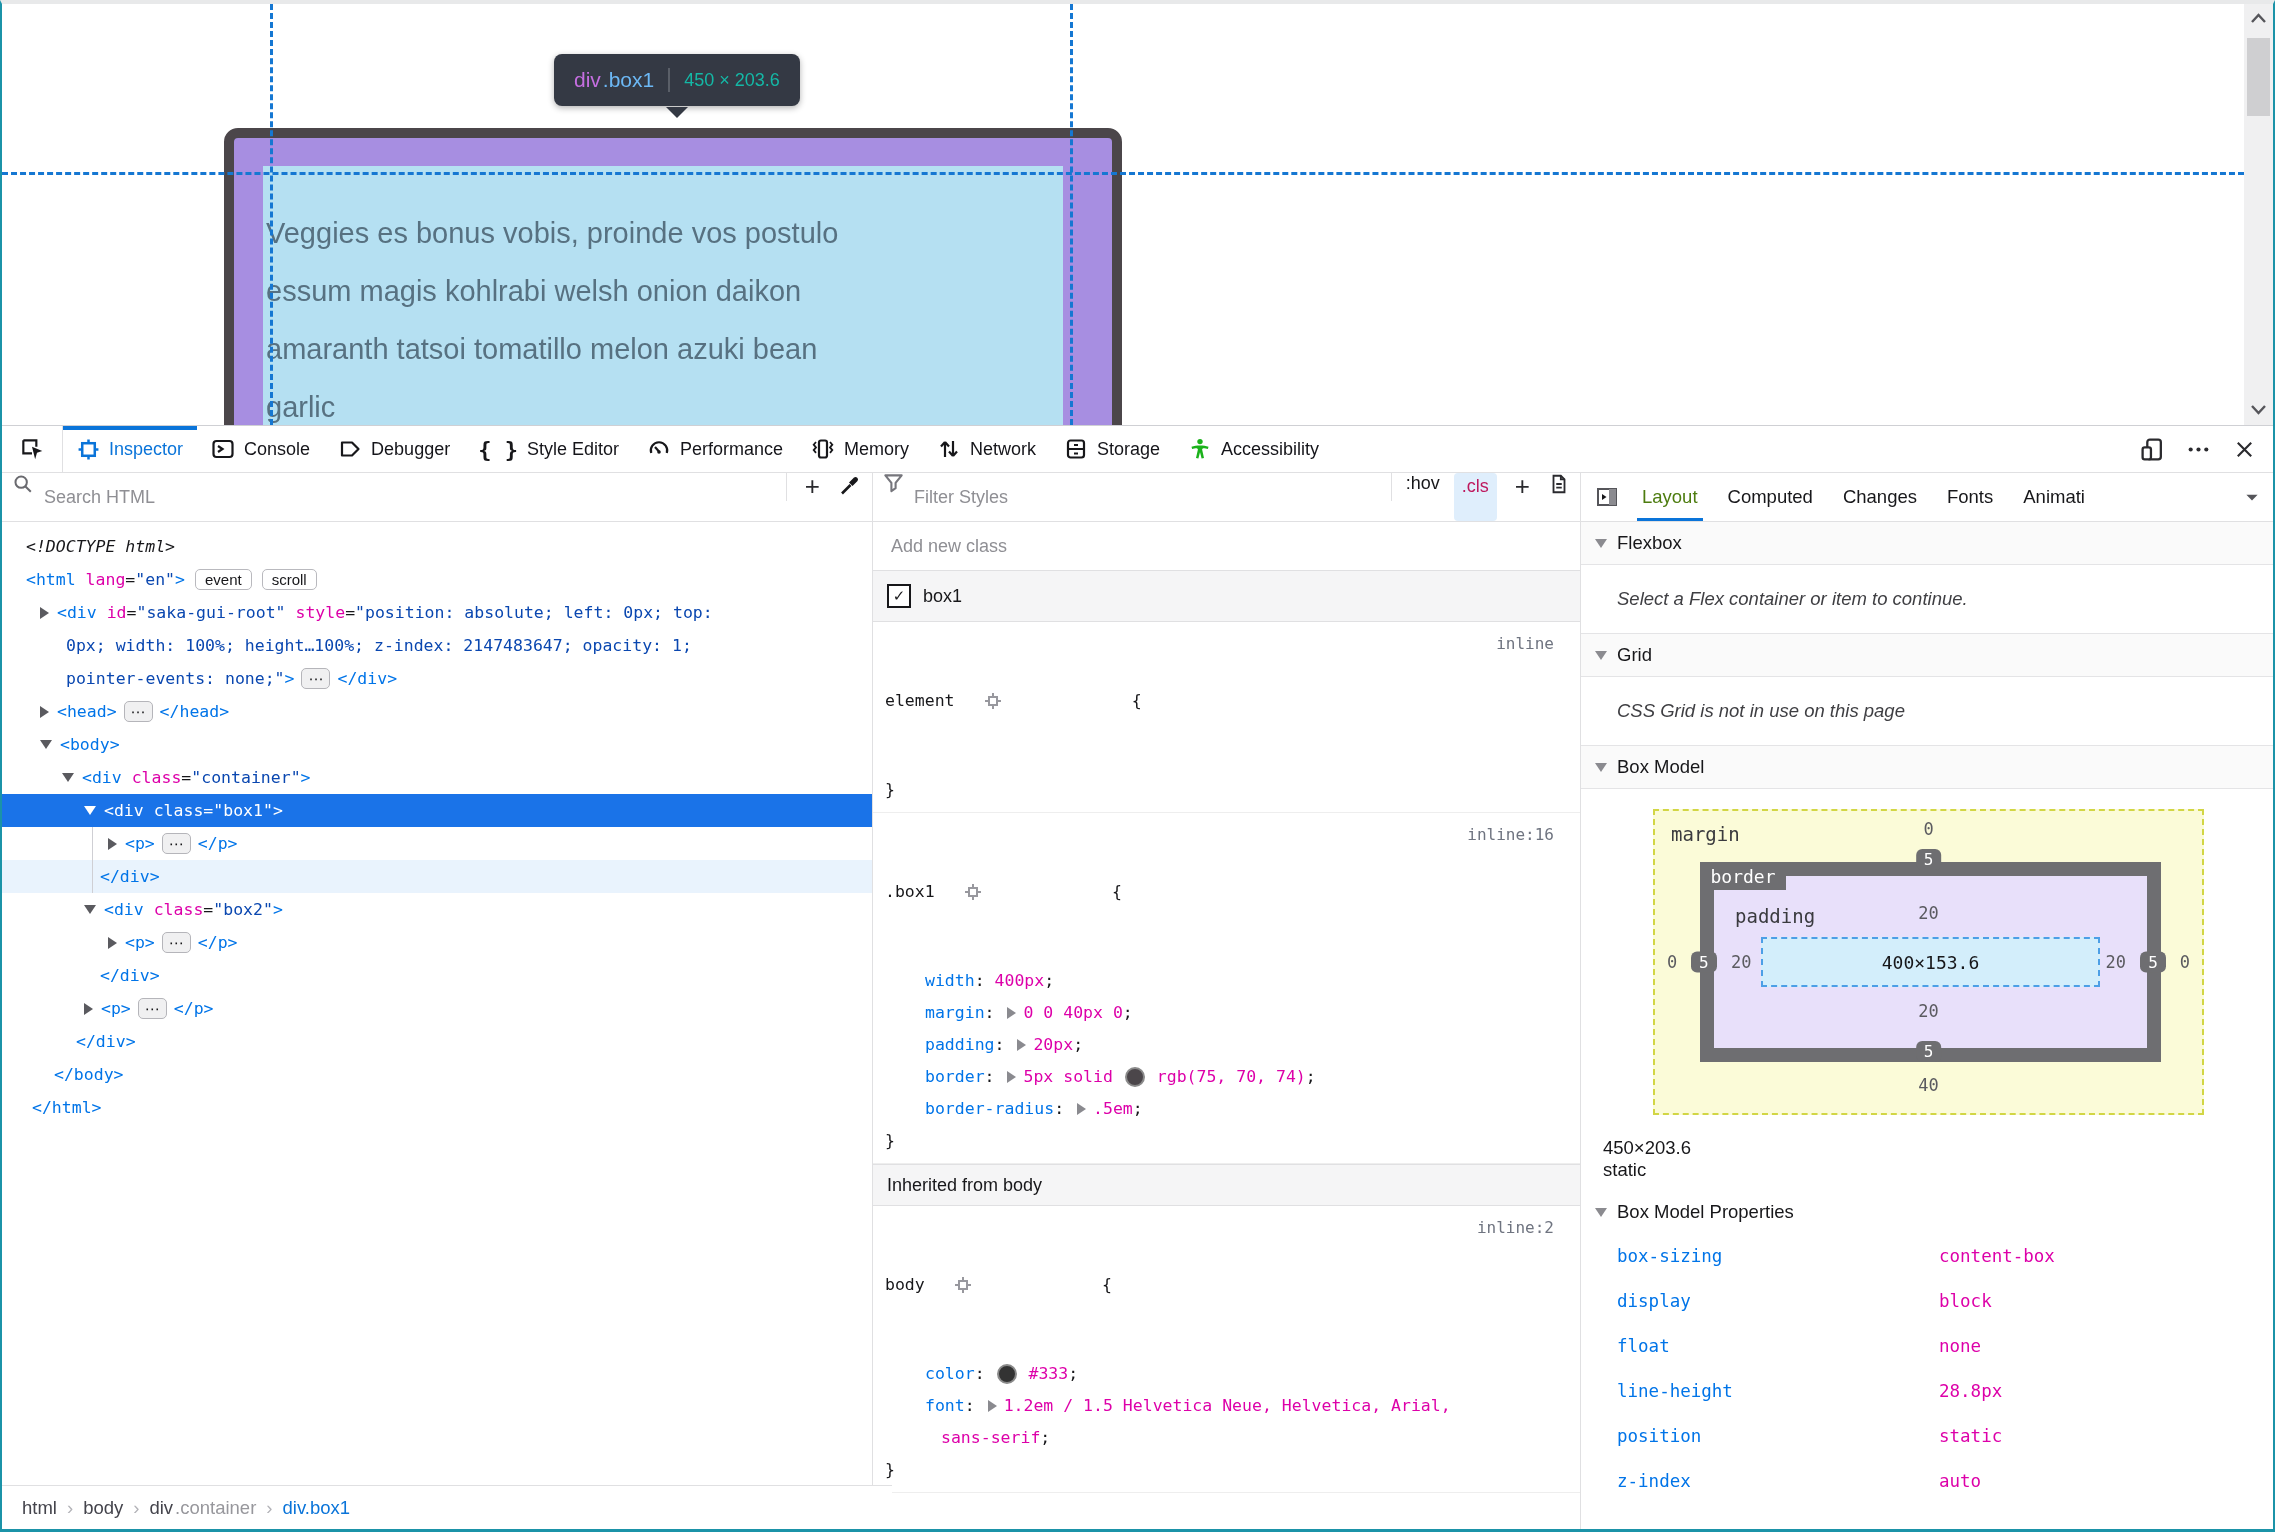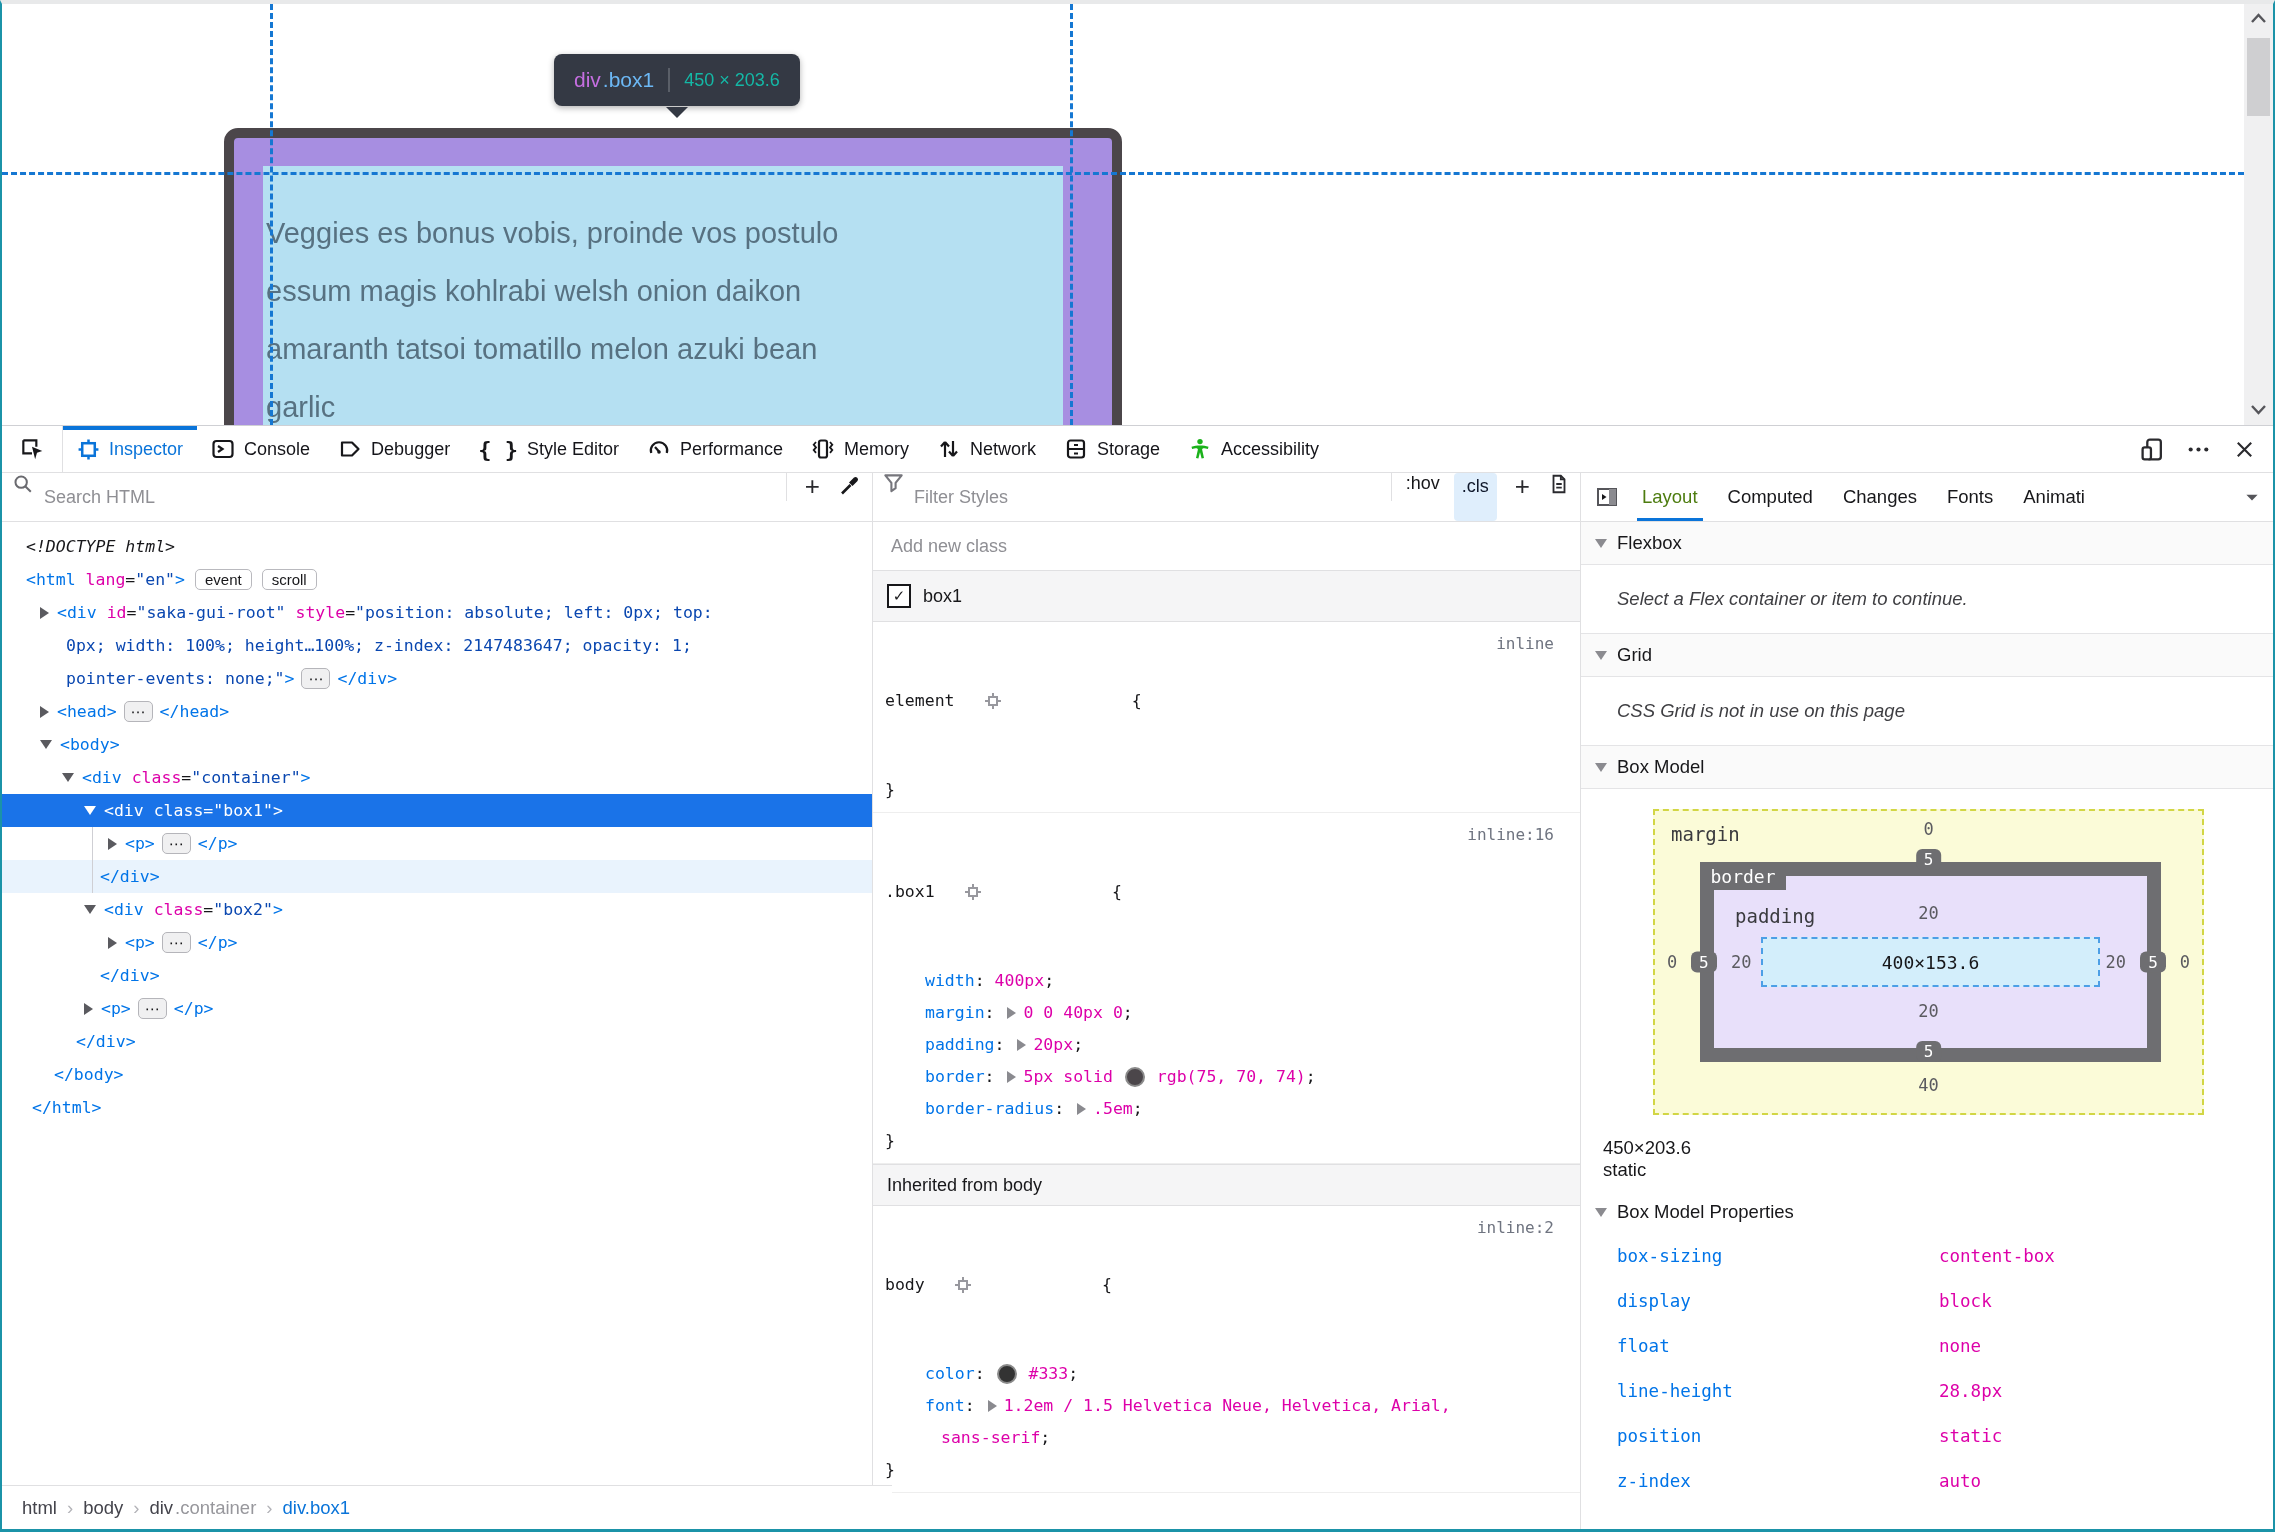--- a/index.html
+++ b/index.html
@@ -39,21 +39,21 @@
   
   #markup-panel{position:absolute;left:0;top:47px;width:870px;bottom:44px;overflow:hidden;}
   #rules-panel{position:absolute;left:870px;top:47px;width:708px;bottom:0;border-left:1px solid #e0e0e2;box-sizing:border-box;overflow:hidden;}
   #layout-panel{position:absolute;left:1578px;top:47px;right:0;bottom:0;border-left:1px solid #e0e0e2;box-sizing:border-box;overflow:hidden;}
   .srch-row{height:48px;display:flex;border-bottom:1px solid #e0e0e2;padding:0 10px;gap:8px;}
   .srch-row input{flex:1;border:none;outline:none;font-size:18px;color:#17171a;font-family:"Liberation Sans",sans-serif;min-width:30px;}
   .srch-row input::placeholder{color:#8f8f94;}
   .vdiv{width:1px;height:28px;background:#e0e0e2;}
   .plus{font-size:26px;color:#2a2a2e;padding:0 10px;line-height:1;}
   .pseudo{font-size:18px;color:#17171a;padding:0 6px;}
-  .clschip{font-size:18px;color:#0f172a;background:#dfeefc;border-radius:4px;padding:3px 8px;}
+  .clschip{font-size:18px;color:#be185d;background:#dfeefc;border-radius:4px;padding:3px 8px;}
   
   #tree{padding-top:8px;font-family:"DejaVu Sans Mono",monospace;font-size:16.5px;}
   .mrow{display:flex;align-items:center;height:33px;position:relative;white-space:pre;}
   .mrow.sel{background:#1a73e8;}
   .mrow.tint{background:#e9f3fd;}
   .mrow.g::before{content:"";position:absolute;left:90px;top:0;bottom:0;width:1px;background:#cfcfd4;}
   .tk{white-space:pre;}
   .tag{color:#0074e8}.attr{color:#dd00a9}.val{color:#0a47b0}.pl{color:#17171a}
   .doct{color:#17171a;font-style:italic}.wh{color:#fff}
   .arr{width:0;height:0;border-left:9px solid #5a5a5f;border-top:6px solid transparent;border-bottom:6px solid transparent;margin-right:8px;flex:none;}

